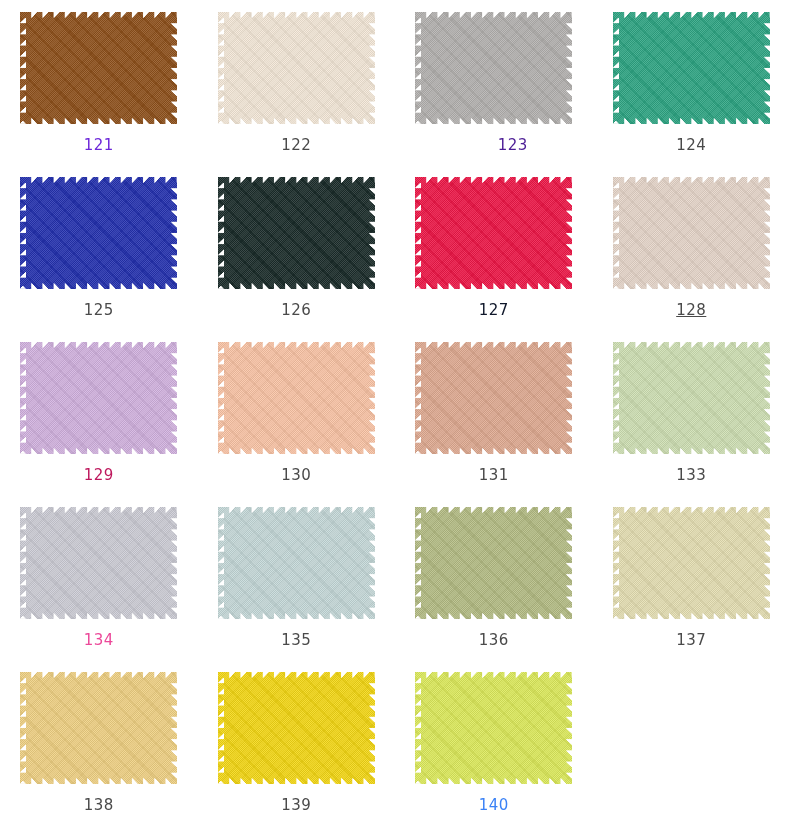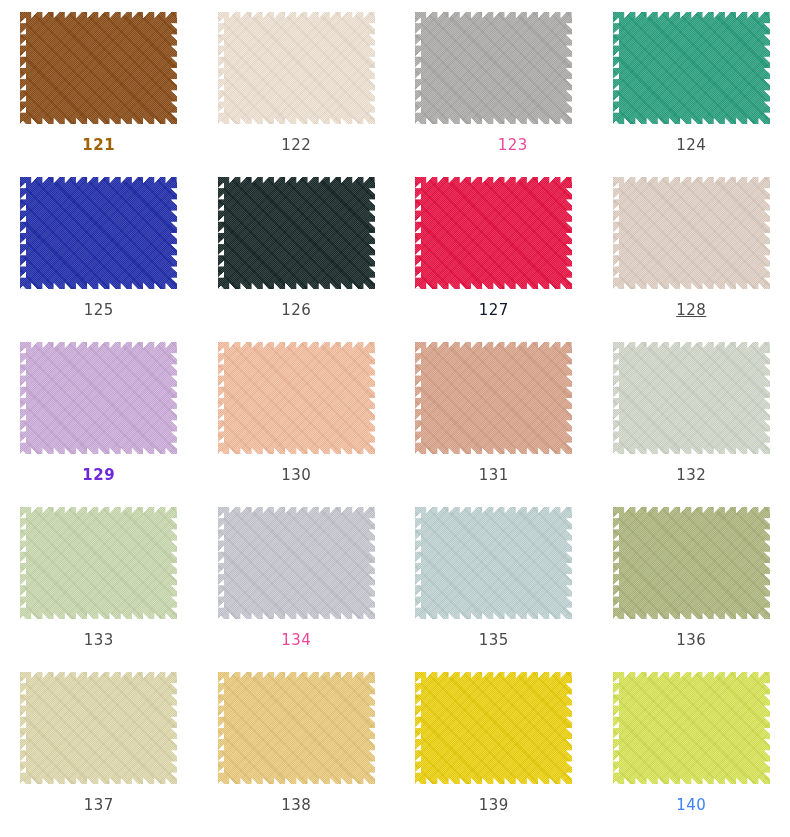--- a/index.html
+++ b/index.html
@@ -116,35 +116,35 @@
 </style>
 </head>
 <body style="background: rgb(255, 255, 255);">
 
 <div id="swatch-grid">
     <div class="swatch-cell">
       <div class="swatch-figure">
         <div class="swatch-fabric" style="background-color: rgb(143, 81, 28);"></div>
         <div class="swatch-weave"></div>
       </div>
-      <div class="swatch-label" style="color: #a16207; font-weight: bold;">121</div>
+      <div class="swatch-label" style="color: #6d28d9;">121</div>
     </div>
     <div class="swatch-cell">
       <div class="swatch-figure">
         <div class="swatch-fabric" style="background-color: rgb(244, 232, 216);"></div>
         <div class="swatch-weave"></div>
       </div>
       <div class="swatch-label" style="color: rgb(74, 74, 74);">122</div>
     </div>
     <div class="swatch-cell">
       <div class="swatch-figure">
         <div class="swatch-fabric" style="background-color: rgb(180, 178, 176);"></div>
         <div class="swatch-weave"></div>
       </div>
-      <div class="swatch-label" style="color: #ec4899; margin-left: 38px;">123</div>
+      <div class="swatch-label" style="color: #4c1d95; margin-left: 38px;">123</div>
     </div>
     <div class="swatch-cell">
       <div class="swatch-figure">
         <div class="swatch-fabric" style="background-color: rgb(47, 166, 132);"></div>
         <div class="swatch-weave"></div>
       </div>
       <div class="swatch-label" style="color: rgb(74, 74, 74);">124</div>
     </div>
     <div class="swatch-cell">
       <div class="swatch-figure">
@@ -172,45 +172,38 @@
         <div class="swatch-fabric" style="background-color: rgb(230, 214, 202);"></div>
         <div class="swatch-weave"></div>
       </div>
       <div class="swatch-label" style="color: rgb(74, 74, 74); text-decoration: underline;">128</div>
     </div>
     <div class="swatch-cell">
       <div class="swatch-figure">
         <div class="swatch-fabric" style="background-color: rgb(211, 179, 224);"></div>
         <div class="swatch-weave"></div>
       </div>
-      <div class="swatch-label" style="color: #6d28d9; font-weight: bold;">129</div>
+      <div class="swatch-label" style="color: #be185d;">129</div>
     </div>
     <div class="swatch-cell">
       <div class="swatch-figure">
         <div class="swatch-fabric" style="background-color: rgb(250, 196, 166);"></div>
         <div class="swatch-weave"></div>
       </div>
       <div class="swatch-label" style="color: rgb(74, 74, 74); text-align: center;">130</div>
     </div>
     <div class="swatch-cell">
       <div class="swatch-figure">
         <div class="swatch-fabric" style="background-color: rgb(224, 171, 146);"></div>
         <div class="swatch-weave"></div>
       </div>
       <div class="swatch-label" style="color: rgb(74, 74, 74);">131</div>
     </div>
     <div class="swatch-cell">
       <div class="swatch-figure">
-        <div class="swatch-fabric" style="background-color: rgb(216, 222, 208);"></div>
-        <div class="swatch-weave"></div>
-      </div>
-      <div class="swatch-label" style="color: rgb(74, 74, 74);">132</div>
-    </div>
-    <div class="swatch-cell">
-      <div class="swatch-figure">
         <div class="swatch-fabric" style="background-color: rgb(207, 224, 180);"></div>
         <div class="swatch-weave"></div>
       </div>
       <div class="swatch-label" style="color: rgb(74, 74, 74);">133</div>
     </div>
     <div class="swatch-cell">
       <div class="swatch-figure">
         <div class="swatch-fabric" style="background-color: rgb(205, 205, 214);"></div>
         <div class="swatch-weave"></div>
       </div>

